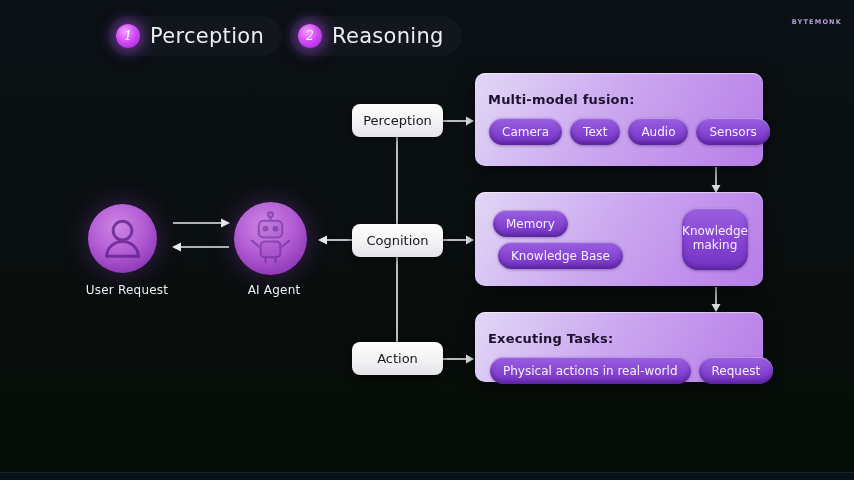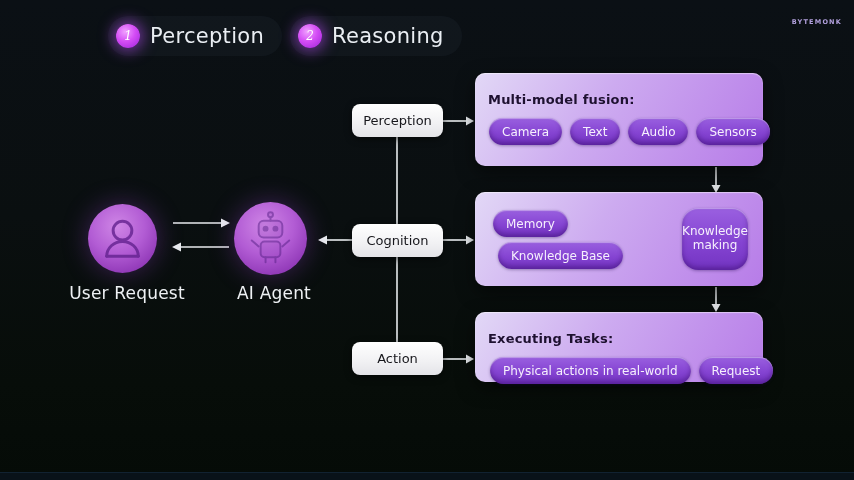--- a/index.html
+++ b/index.html
@@ -25,21 +25,21 @@
   .logo svg{display:block;}
   .logo .logo-text{font-size:6.5px;letter-spacing:1.2px;color:#b2a0dd;margin-top:1px;font-weight:700;}
   
   svg.connectors{position:absolute;left:0;top:0;z-index:1;}
   
   .actor-circle{position:absolute;border-radius:50%;z-index:2;
     background:radial-gradient(circle at 42% 32%,#cf86e6 0%,#b25cd4 45%,#8f37b6 80%,#7b28a2 100%);
     box-shadow:0 0 26px rgba(160,70,220,.35);}
   #user-circle{left:88px;top:204px;width:69px;height:69px;}
   #agent-circle{left:234px;top:202px;width:73px;height:73px;}
-  .actor-label{position:absolute;width:140px;text-align:center;color:#eef1f4;font-size:17px;
+  .actor-label{position:absolute;width:140px;text-align:center;color:#eef1f4;font-size:12px;
     font-weight:500;z-index:2;letter-spacing:.2px;}
   #user-label{left:57px;top:283px;}
   #agent-label{left:204px;top:283px;}
   
   .flow-box{position:absolute;left:352px;width:91px;height:33px;z-index:2;
     display:flex;align-items:center;justify-content:center;border-radius:8px;
     background:linear-gradient(180deg,#ffffff 0%,#f2f2f4 55%,#e4e4e8 100%);
     box-shadow:0 2px 7px rgba(0,0,0,.55);color:#17171c;font-size:13px;font-weight:500;}
   #node-perception{top:104px;}
   #node-cognition{top:224px;}

